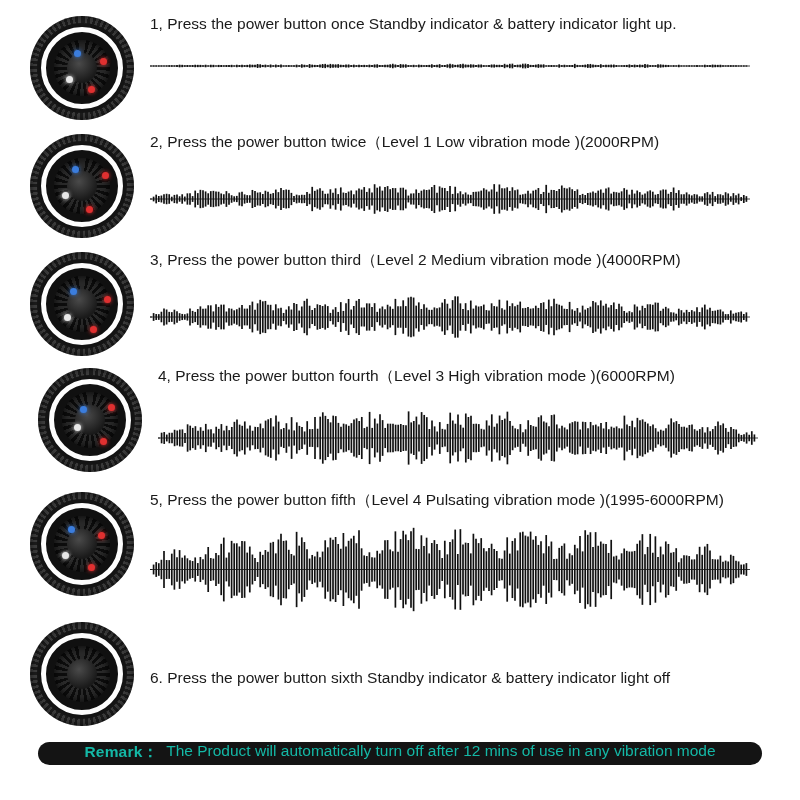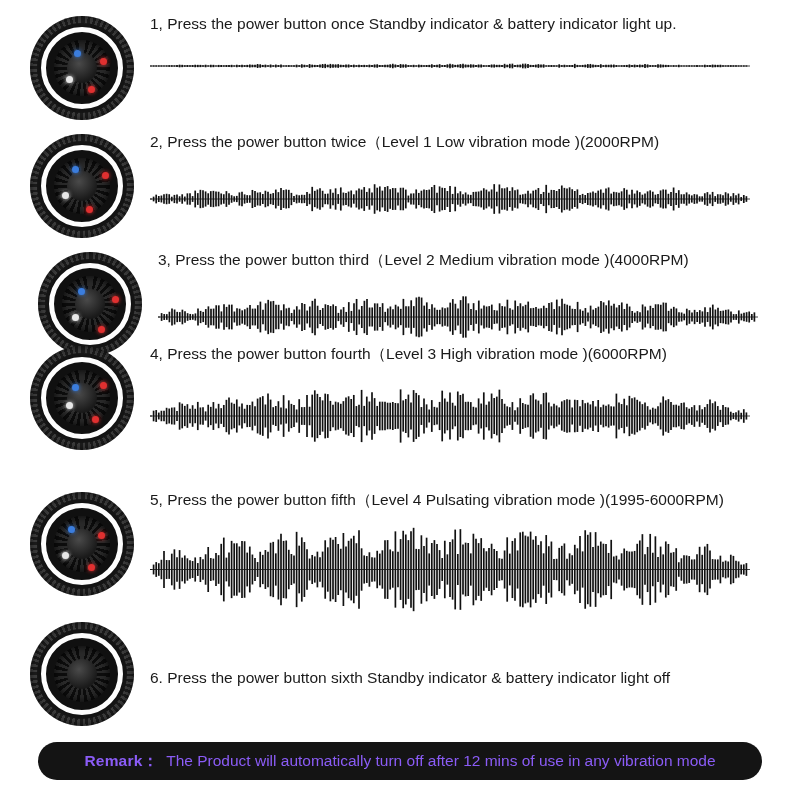--- a/index.html
+++ b/index.html
@@ -109,27 +109,27 @@
     display: block;
     margin-top: 12px;
   }
 
   
   #remark {
     position: absolute;
     left: 38px;
     top: 742px;
     width: 724px;
-    height: 38px;
+    height: 23px;
     background: #141414;
     border-radius: 19px;
     display: flex;
-    align-items: center;
+    align-items: flex-start;
     justify-content: center;
-    color: #8b5cf6;
+    color: #14b8a6;
   }
   #remark .rlabel {
     font-weight: bold;
     font-size: 15.5px;
     letter-spacing: .2px;
   }
   #remark .rtext {
     font-size: 15.5px;
     margin-left: 8px;
   }
@@ -636,21 +636,21 @@
             <line x1="588.6" x2="588.6" y1="29.61605239733521" y2="40.38394760266479" stroke="#111111" stroke-width="1.7"></line>
             <line x1="591.2" x2="591.2" y1="33.03101866195316" y2="36.96898133804684" stroke="#111111" stroke-width="1.7"></line>
             <line x1="593.8000000000001" x2="593.8000000000001" y1="31.019478670134482" y2="38.98052132986552" stroke="#111111" stroke-width="1.7"></line>
             <line x1="596.4" x2="596.4" y1="32.151138316866856" y2="37.848861683133144" stroke="#111111" stroke-width="1.7"></line>
             <line x1="0" x2="600" y1="35" y2="35" stroke="#111111" stroke-width="0.8"></line>
           </svg>
         </div>
     </div>
   </div>
 
-  <div class="row" id="row-2" style="top:250px;padding-left:8px;">
+  <div class="row" id="row-2" style="top:250px;">
     <div class="device">
       <div class="tire"></div>
       <div class="whitering"></div>
       <div class="hub"></div>
       <div class="leds">
           <span class="led" style="color: rgb(224, 48, 48); left: 76px; top: 46px;"></span>
           <span class="led" style="color: rgb(59, 125, 221); left: 42px; top: 38px;"></span>
           <span class="led" style="color: rgb(224, 48, 48); left: 62px; top: 76px;"></span>
           <span class="led" style="color: rgb(232, 232, 232); left: 36px; top: 64px;"></span>
         </div>
@@ -888,21 +888,21 @@
             <line x1="588.6" x2="588.6" y1="30.1876729829693" y2="39.812327017030704" stroke="#111111" stroke-width="1.7"></line>
             <line x1="591.2" x2="591.2" y1="29.49670543037447" y2="40.50329456962553" stroke="#111111" stroke-width="1.7"></line>
             <line x1="593.8000000000001" x2="593.8000000000001" y1="32.01532264200161" y2="37.98467735799839" stroke="#111111" stroke-width="1.7"></line>
             <line x1="596.4" x2="596.4" y1="30.36364748379037" y2="39.63635251620963" stroke="#111111" stroke-width="1.7"></line>
             <line x1="0" x2="600" y1="35" y2="35" stroke="#111111" stroke-width="0.8"></line>
           </svg>
         </div>
     </div>
   </div>
 
-  <div class="row" id="row-3" style="top:344px;">
+  <div class="row" id="row-3" style="top:366px;margin-left:8px;">
     <div class="device">
       <div class="tire"></div>
       <div class="whitering"></div>
       <div class="hub"></div>
       <div class="leds">
           <span class="led" style="color: rgb(224, 48, 48); left: 72px; top: 38px;"></span>
           <span class="led" style="color: rgb(59, 125, 221); left: 44px; top: 40px;"></span>
           <span class="led" style="color: rgb(224, 48, 48); left: 64px; top: 72px;"></span>
           <span class="led" style="color: rgb(232, 232, 232); left: 38px; top: 58px;"></span>
         </div>

